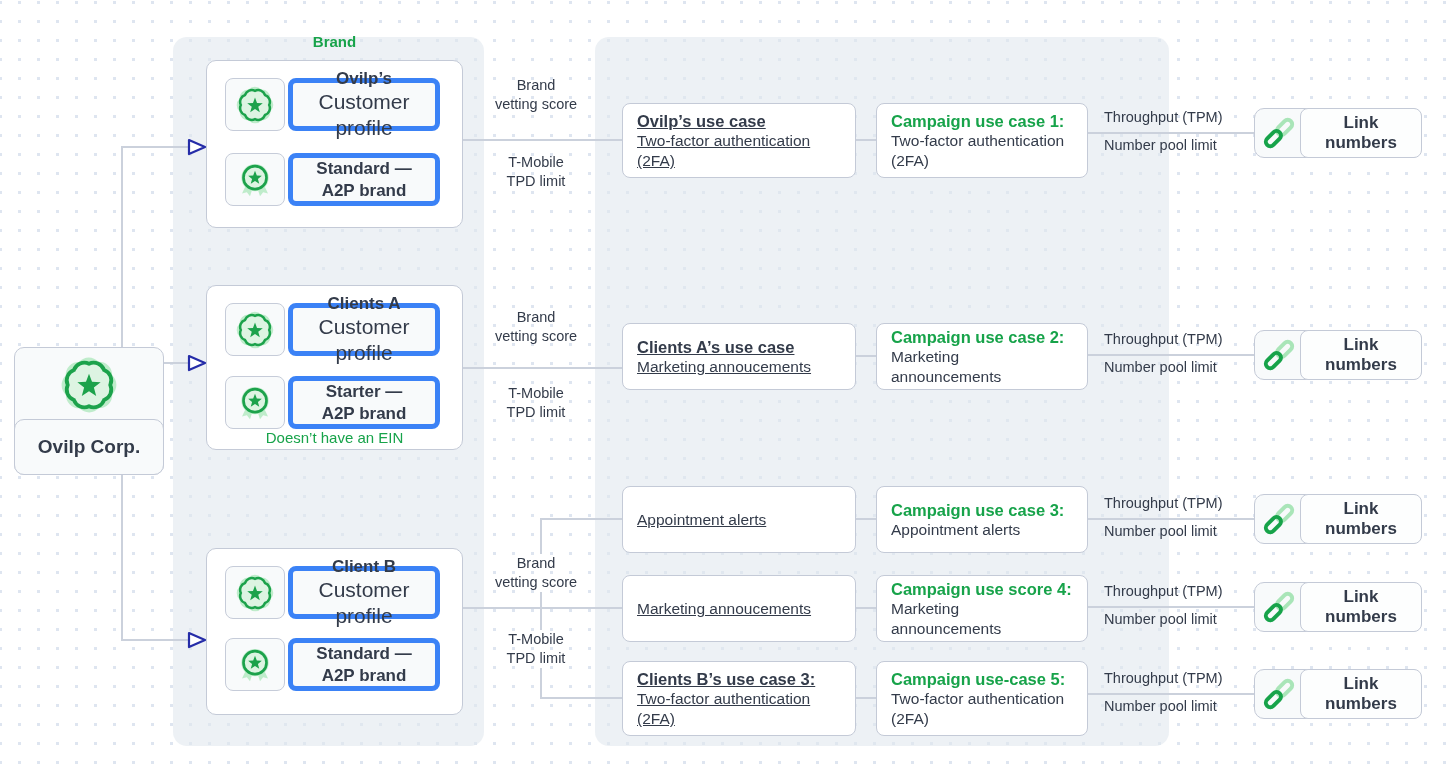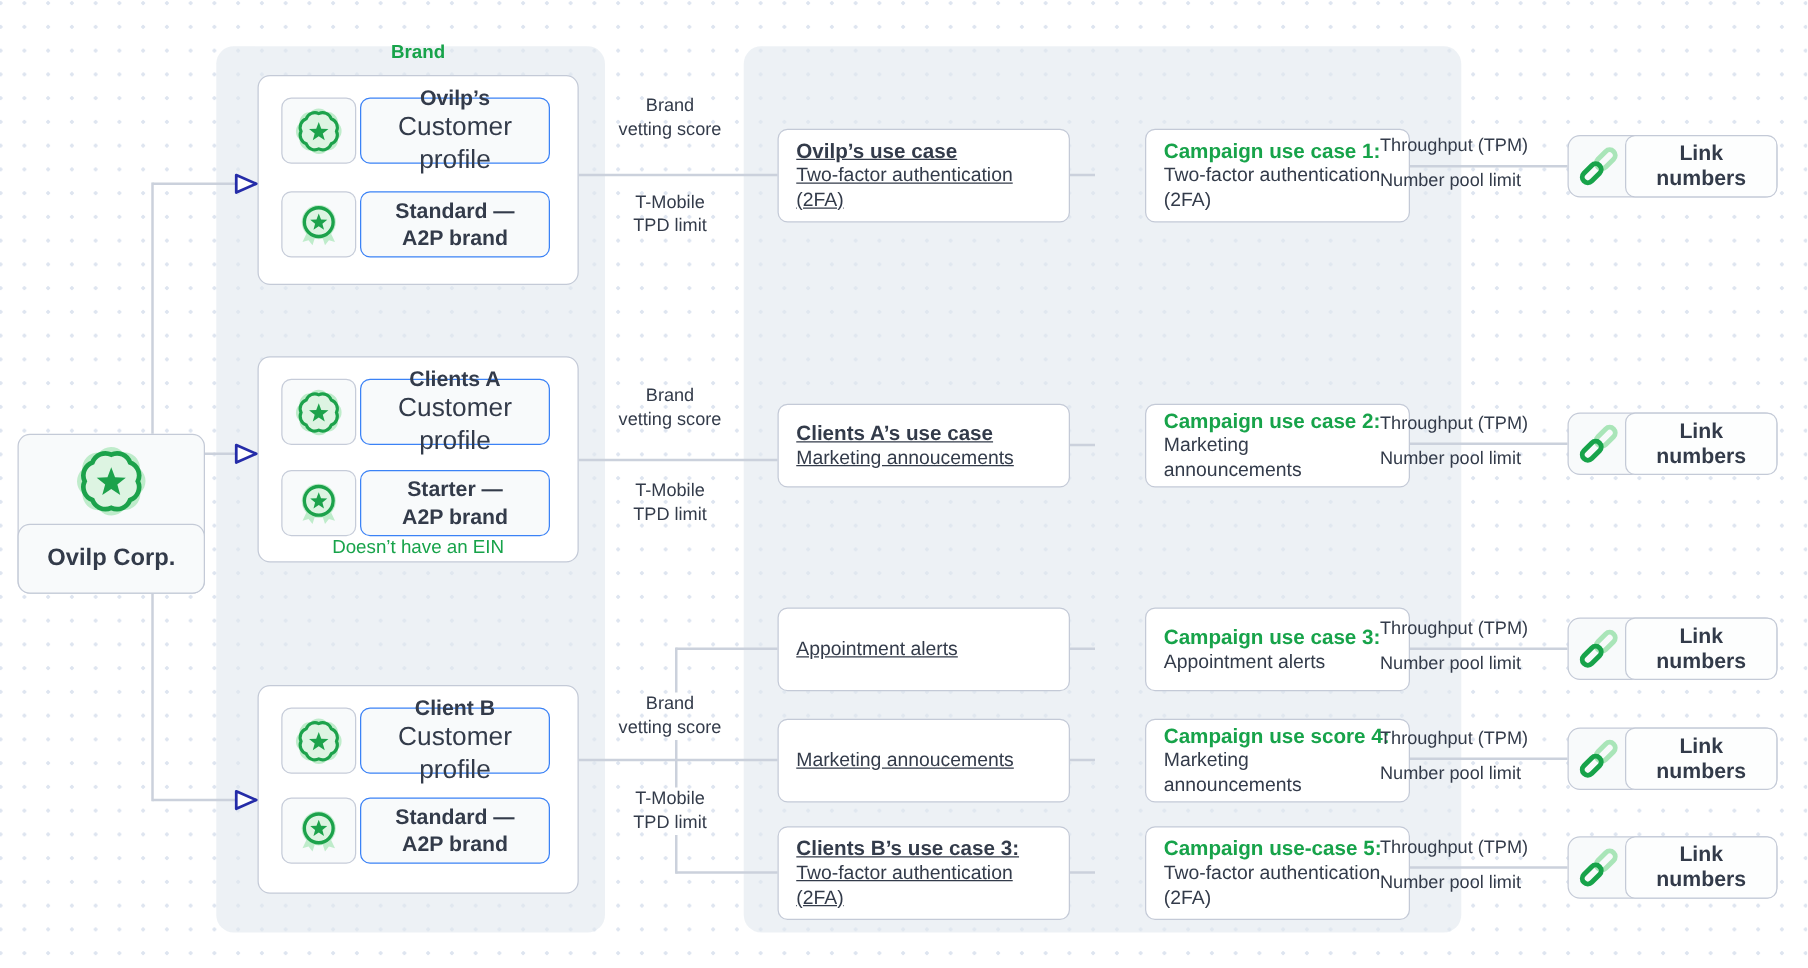--- a/index.html
+++ b/index.html
@@ -37,21 +37,21 @@
   .group {
     position:absolute; left:206px; width:257px;
     background:#ffffff; border:1px solid #C4CAD7; border-radius:10px; z-index:2;
   }
   .subrow { position:absolute; left:18px; display:flex; gap:3px; }
   .iconbox {
     width:60px; height:53px; background:#F8FAFB; border:1px solid #C6CCD9;
     border-radius:8px; display:flex; align-items:center; justify-content:center;
   }
   .labelbox {
-    width:152px; height:53px; background:#F8FAFB; border:1px solid #3b82f6;
+    width:152px; height:53px; background:#F8FAFB; border:5px solid #3b82f6;
     border-radius:8px; display:flex; flex-direction:column;
     align-items:center; justify-content:center; line-height:1.25; text-align:center;
   }
   .t1 { font-size:17px; font-weight:bold; }
   .t2 { font-size:21px; }
 
   .green-caption {
     position:absolute; text-align:center; color:#17A34A;
     font-size:15px; font-weight:bold; z-index:3; white-space:nowrap;
   }
@@ -59,21 +59,21 @@
     position:absolute; left:0; right:0; bottom:3px; text-align:center;
     color:#17A34A; font-size:15px; font-weight:normal;
   }
 
   .ucbox, .campbox {
     position:absolute; background:#ffffff; border:1px solid #C4CAD7;
     border-radius:8px; z-index:2; padding:6px 14px;
     display:flex; flex-direction:column; justify-content:center; line-height:1.25;
   }
   .ucbox   { left:622px; width:234px;text-decoration:underline; }
-  .campbox { left:876px; width:212px;margin-left:40px; }
+  .campbox { left:876px; width:212px; }
   .uctitle   { font-size:16.5px; font-weight:bold; }
   .camptitle { font-size:16.5px; font-weight:bold; color:#17A34A; }
   .desc { font-size:15.5px; white-space:pre-line; }
 
   .lbl {
     position:absolute; left:481px; width:110px; text-align:center;
     font-size:14.5px; line-height:1.3; white-space:pre-line; z-index:2;
   }
   .rlbl {
     position:absolute; left:1104px; width:160px; text-align:left;

